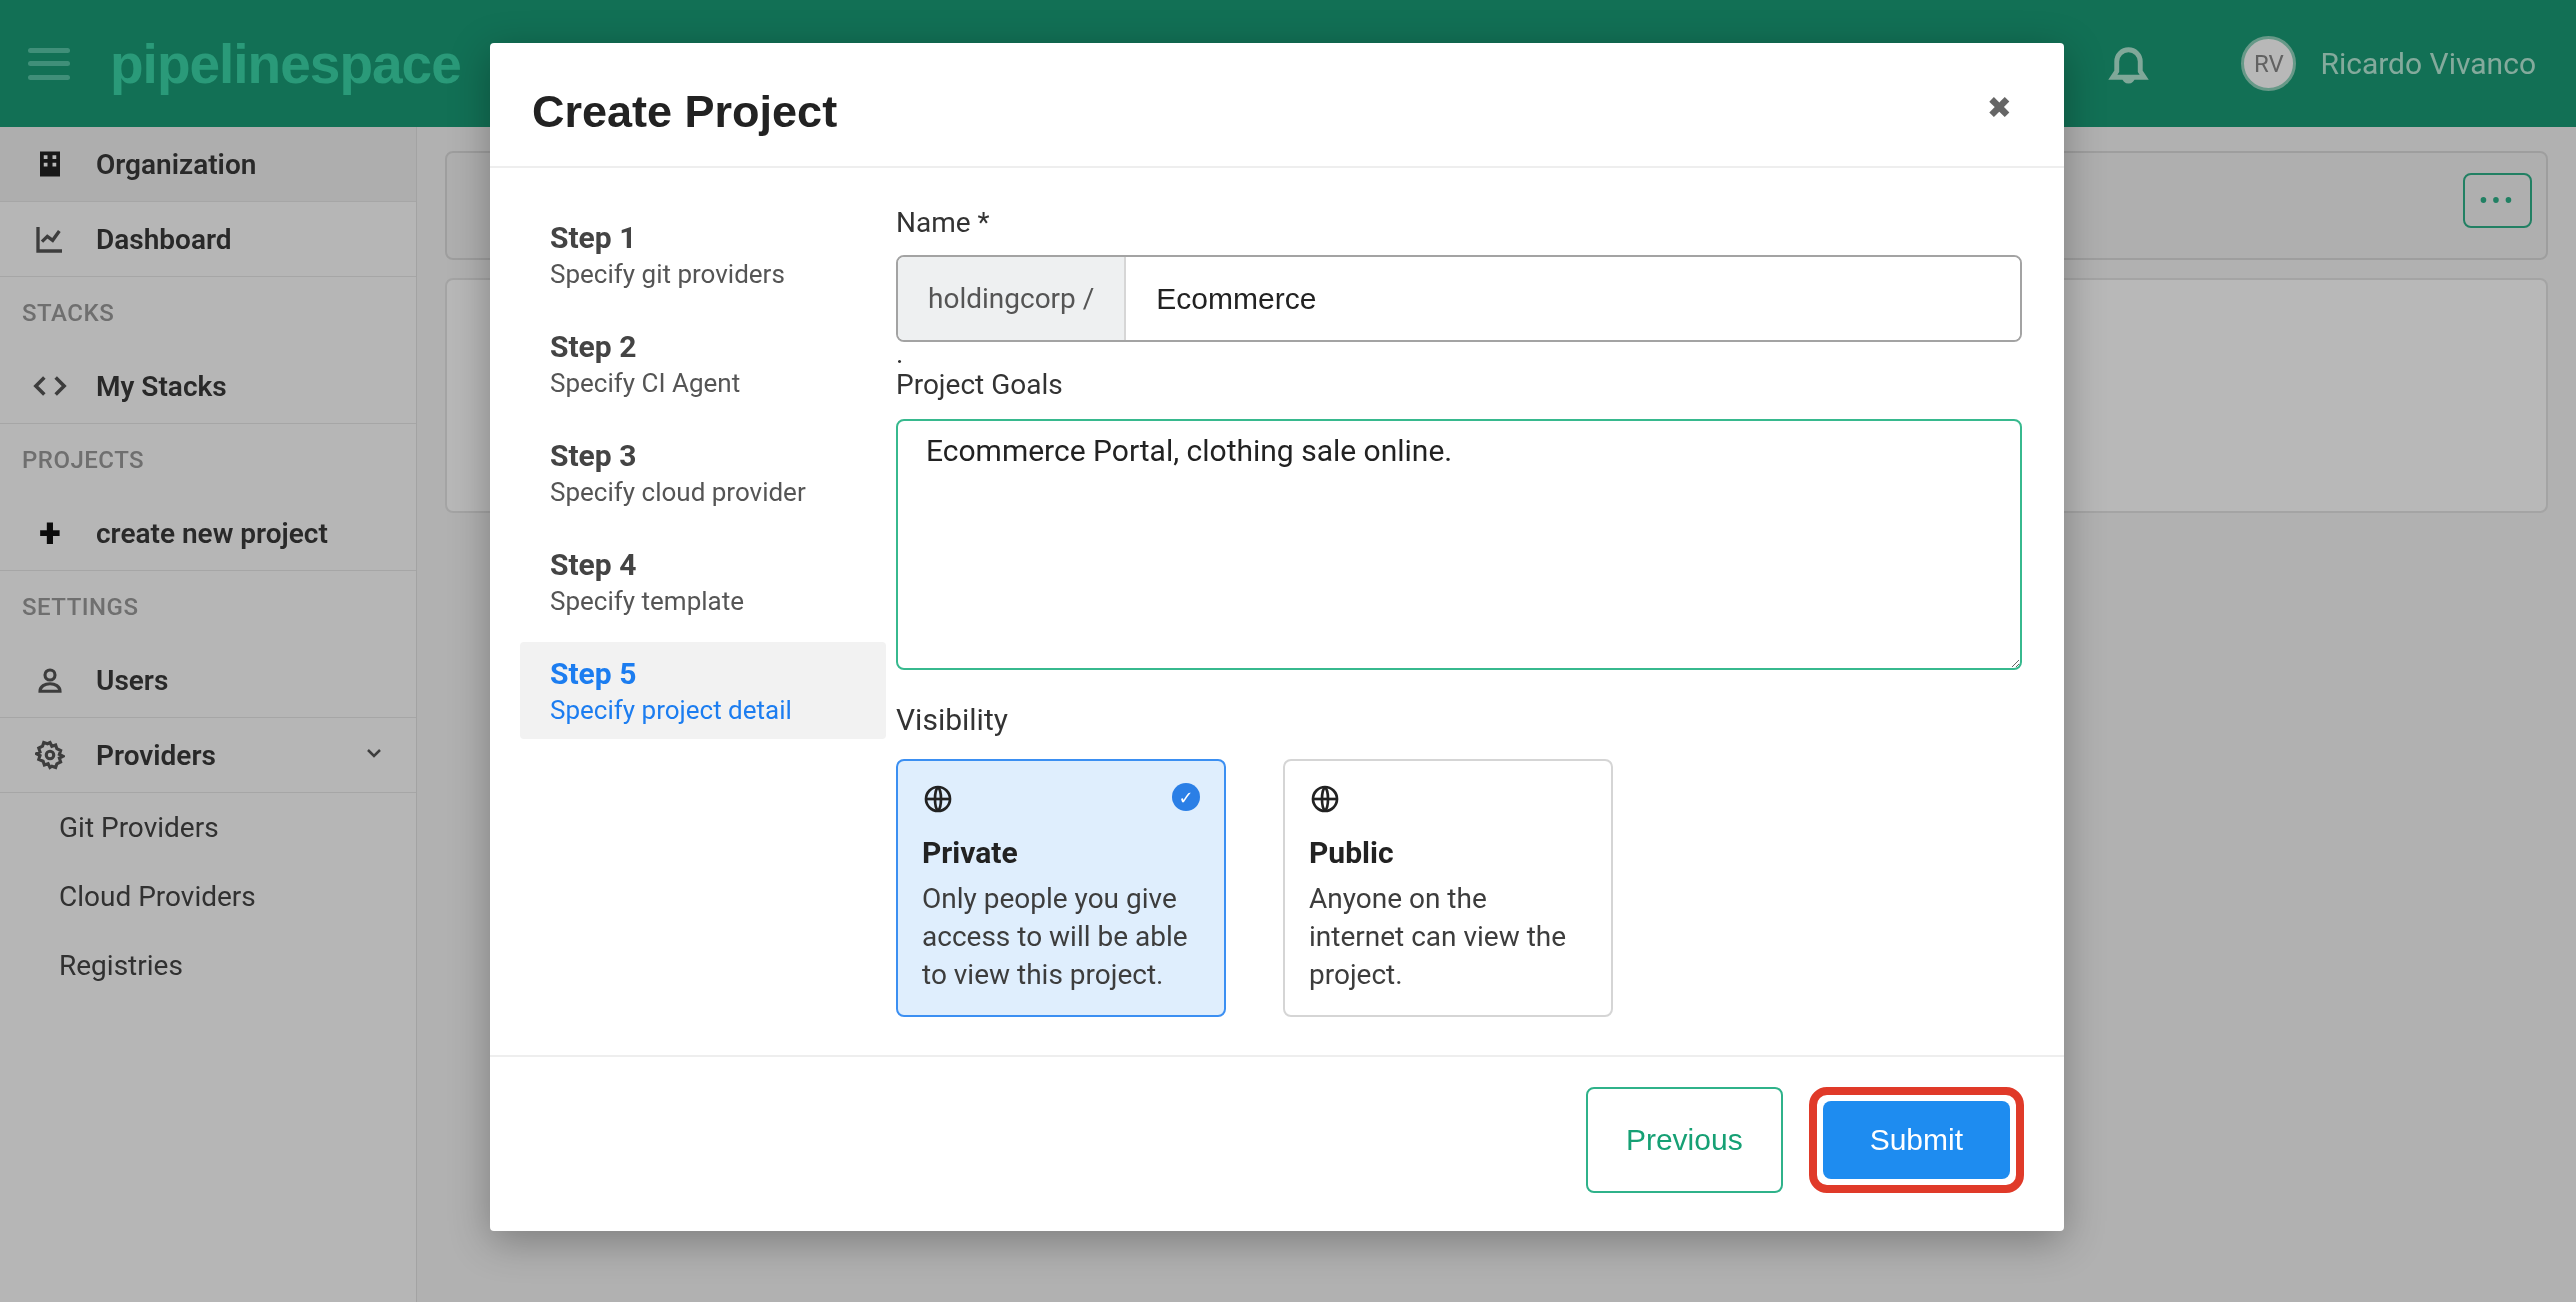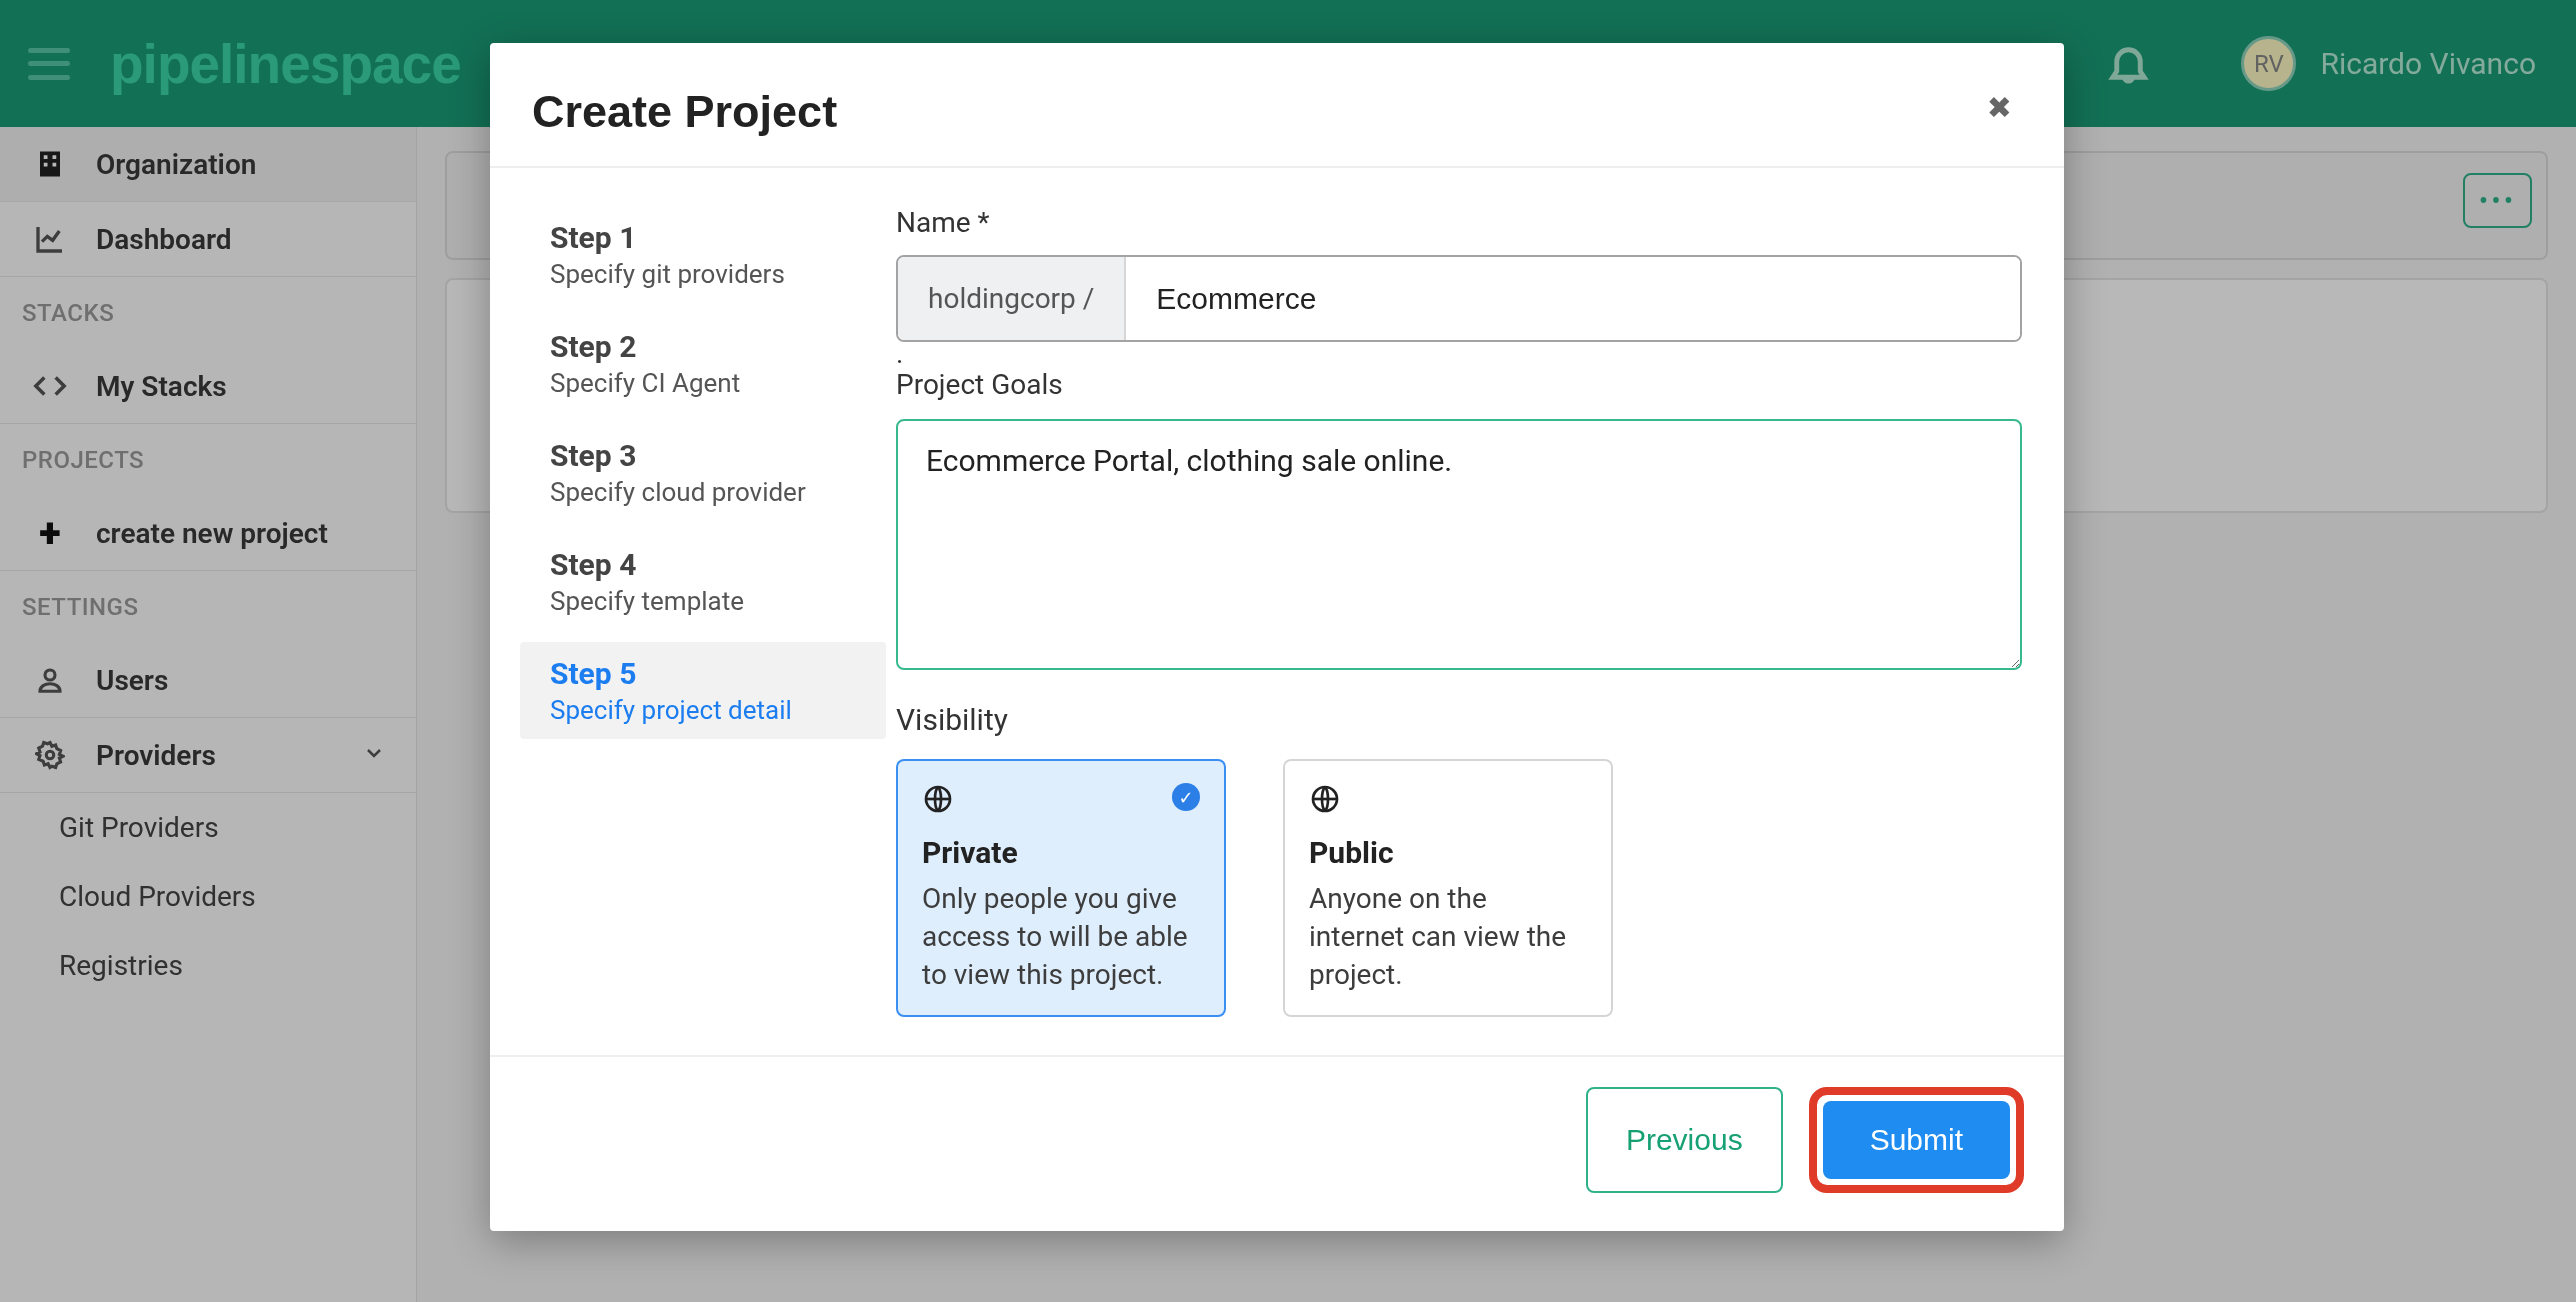--- a/index.html
+++ b/index.html
@@ -6,21 +6,21 @@
     body { font-family: -apple-system, BlinkMacSystemFont, "Segoe UI", Roboto, Helvetica, Arial, sans-serif; background: #f5f5f5; width: 2576px; height: 1303px; overflow: hidden; position: relative; }
 
     
     .topbar { height: 127px; background: #1a9b76; display: flex; align-items: center; padding: 0 40px 0 28px; }
     .burger { width: 42px; height: 32px; display: flex; flex-direction: column; justify-content: space-between; cursor: pointer; }
     .burger span { display:block; height:5px; background:#59c7a8; border-radius:3px; }
     .logo { margin-left: 40px; font-family: Arial, Helvetica, sans-serif; font-size: 55px; font-weight: 700; color:#3bd6a8; letter-spacing:-1px; }
     .topbar-spacer { flex:1; }
     .bell-icon { width:47px; height:47px; stroke:#b2e9d5; fill:none; stroke-width:2.5; }
     .user-wrap { display:flex; align-items:center; margin-left:89px; }
-    .avatar { width:55px; height:55px; border-radius:50%; background:#fef9c3; border:3px solid #8fd4bd; display:flex; align-items:center; justify-content:center; font-size:24px; color:#888; }
+    .avatar { width:55px; height:55px; border-radius:50%; background:#ffffff; border:3px solid #8fd4bd; display:flex; align-items:center; justify-content:center; font-size:24px; color:#888; }
     .username { margin-left:24px; font-size:30px; color:#b8ecd9; }
 
     
     .sidebar { position:absolute; top:127px; left:0; width:417px; bottom:0; background:#fcfcfc; border-right:1px solid #e2e2e2; }
     .nav-item { display:flex; align-items:center; height:75px; padding:0 30px; font-size:28px; color:#3a3a3a; border-bottom:1px solid #e7e7e7; cursor:pointer; font-weight:600; }
     .nav-item.active { background:#f1f1f1; }
     .nav-item .icon { width:40px; height:40px; margin-right:26px; display:flex; align-items:center; justify-content:center; }
     .nav-heading { padding:22px 22px; font-size:24px; color:#9a9a9a; letter-spacing:0.5px; font-weight:500; }
     .nav-item svg { stroke:#555; fill:none; stroke-width:2.5; }
     .nav-item.building svg { fill:#222; stroke:none; }
@@ -52,21 +52,21 @@
     .step-sub { font-size:26px; color:#555; margin-top:4px; }
     .step.active .step-title, .step.active .step-sub { color:#1c7df0; }
 
     .form-col { flex:1; padding-left:10px; }
     .form-label { font-size:28px; color:#333; margin-bottom:16px; display:block; }
     .name-row { display:flex; border:2px solid #a3a3a3; border-radius:8px; overflow:hidden; height:87px; }
     .name-prefix { background:#eef0f1; display:flex; align-items:center; padding:0 30px; font-size:28px; color:#555; border-right:2px solid #d6d6d6; }
     .name-input { flex:1; border:none; outline:none; font-size:30px; padding:0 30px; color:#222; }
     .tiny-dot { font-size:28px; color:#333; margin-top:8px; line-height:8px; }
     .goals-label { font-size:28px; color:#333; margin:10px 0 18px; }
-    .goals-ta { width:100%; height:251px; border:2px solid #37b98e; border-radius:8px; resize:both; font-size:30px; padding:22px 28px; color:#222; font-family:inherit; outline:none; }
+    .goals-ta { width:100%; height:251px; border:2px solid #37b98e; border-radius:8px; resize:both; font-size:30px; padding:12px 28px; color:#222; font-family:inherit; outline:none; }
     .vis-label { font-size:30px; color:#333; margin:28px 0 22px; }
     .vis-row { display:flex; gap:57px; }
     .vis-card { width:330px; min-height:237px; border:2px solid #d5d5d5; border-radius:8px; padding:22px 24px; position:relative; cursor:pointer; }
     .vis-card.selected { border-color:#3b8ff2; background:#dfeefd; }
     .vis-card .globe { width:32px; height:32px; color:#333; }
     .vis-card.selected .check { position:absolute; top:22px; right:24px; width:28px; height:28px; background:#2b7fe6; border-radius:50%; display:flex; align-items:center; justify-content:center; color:#fff; font-size:18px; }
     .vis-card h4 { font-size:30px; font-weight:700; margin-top:16px; color:#222; }
     .vis-card p { font-size:28px; color:#3d3d3d; margin-top:10px; line-height:1.35; }
 
     .modal-footer { border-top:2px solid #eee; padding:30px 40px 38px; display:flex; justify-content:flex-end; gap:26px; }

